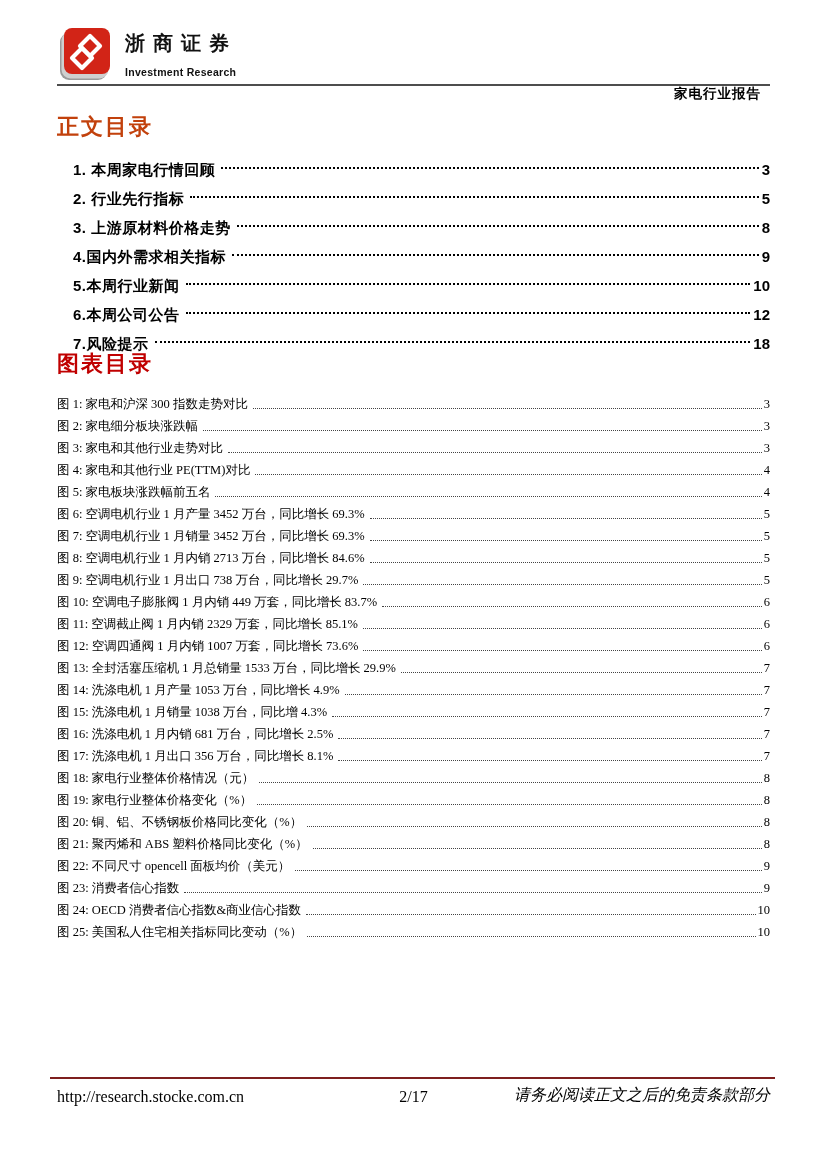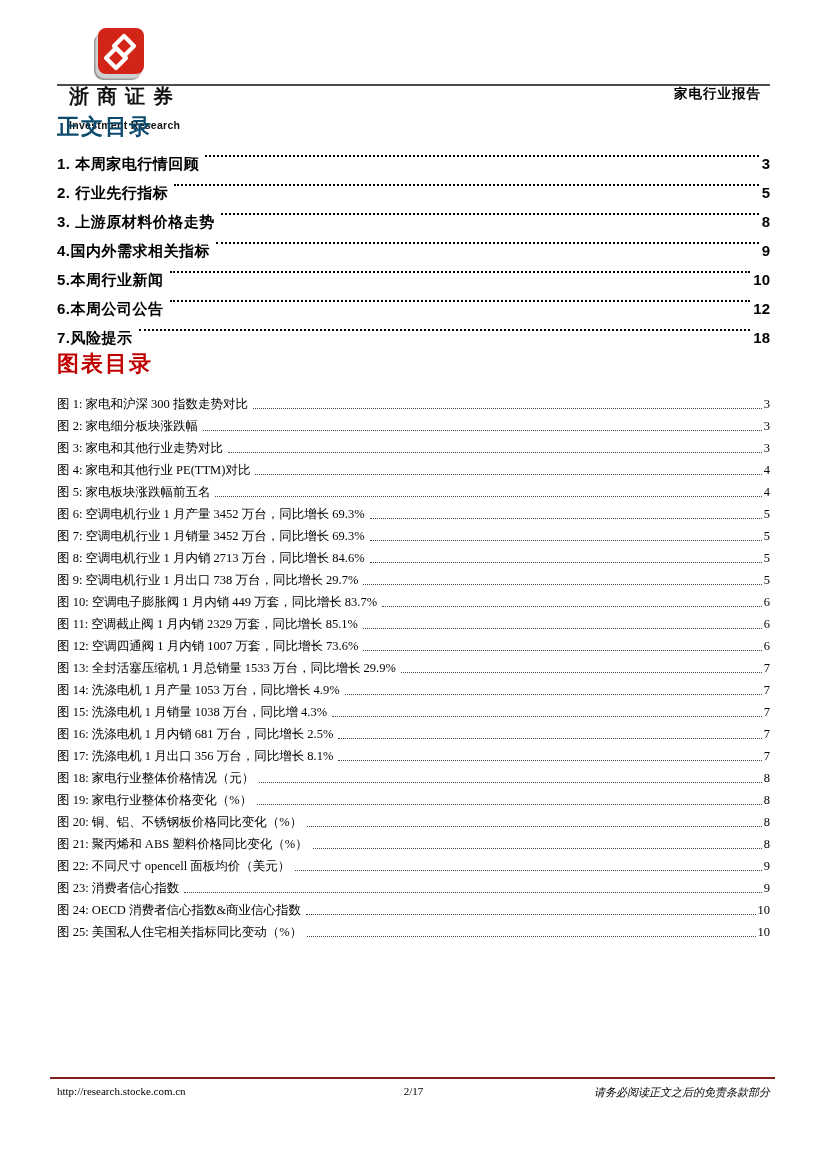--- a/index.html
+++ b/index.html
@@ -13,21 +13,20 @@
     overflow: hidden;
   }
 
   
   .logo-block {
     position: absolute;
     left: 57px;
     top: 25px;
     display: flex;
     align-items: center;
-    flex-direction: column;
   }
   .logo-mark { width: 56px; height: 58px; display: block; }
   .brand-text { margin-left: 12px; padding-top: 2px; }
   .brand-cn {
     font-size: 20px;
     font-weight: bold;
     color: #111;
     letter-spacing: 8px;
     line-height: 1.1;
     white-space: nowrap;
@@ -72,23 +71,24 @@
 
   
   .toc-list {
     position: absolute;
     left: 57px;
     right: 57px;
     top: 155px;
   }
   .toc-row {
     display: flex;
-    align-items: flex-start;
+    align-items: center;
     height: 29px;
     cursor: pointer;
+    margin-left: 16px;
   }
   .toc-label {
     font-size: 15px;
     font-weight: bold;
     color: #000;
     line-height: 1.15;
     white-space: nowrap;
     letter-spacing: 0.5px;
   }
   .toc-dots {
@@ -144,23 +144,23 @@
     top: 1077px;
     height: 2px;
     background: #7e1f1e;
   }
   .footer {
     position: absolute;
     left: 57px;
     right: 57px;
     top: 1085px;
     display: flex;
-    align-items: flex-start;
+    align-items: flex-end;
     font-family: "Liberation Serif", serif;
-    font-size: 11px;
+    font-size: 16px;
     color: #000;
   }
   .footer-url { width: 260px; text-align: left; }
   .footer-page { flex: 1; text-align: center; }
   .footer-disclaimer { width: 260px; text-align: right; font-style: italic; white-space: nowrap; }
 </style>
 </head>
 <body>
 
 <div class="page">
@@ -179,21 +179,21 @@
       </g>
     </svg>
     <div class="brand-text">
       <div class="brand-cn">浙商证券</div>
       <div class="brand-en">Investment Research</div>
     </div>
   </div>
   <div class="report-type">家电行业报告</div>
   <div class="header-rule"></div>
 
-  <div class="section-title toc-title" style="color:#0c4a6e">正文目录</div>
+  <div class="section-title toc-title" style="color:#c2410c">正文目录</div>
 
   <div class="toc-list">
 
       <div class="toc-row">
         <span class="toc-label">1. 本周家电行情回顾</span>
         <span class="toc-dots"></span>
         <span class="toc-page">3</span>
       </div>
 
       <div class="toc-row">

